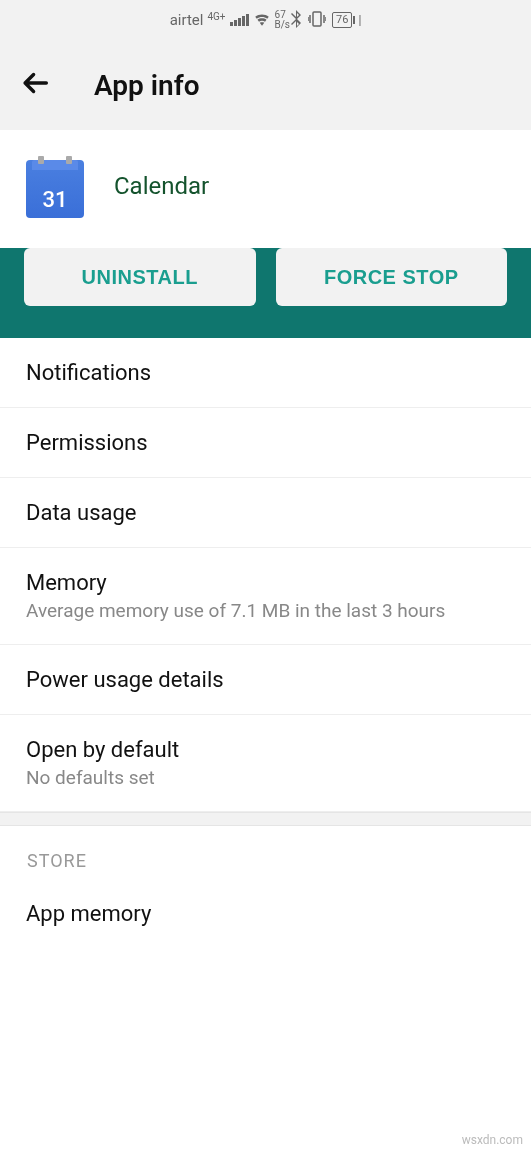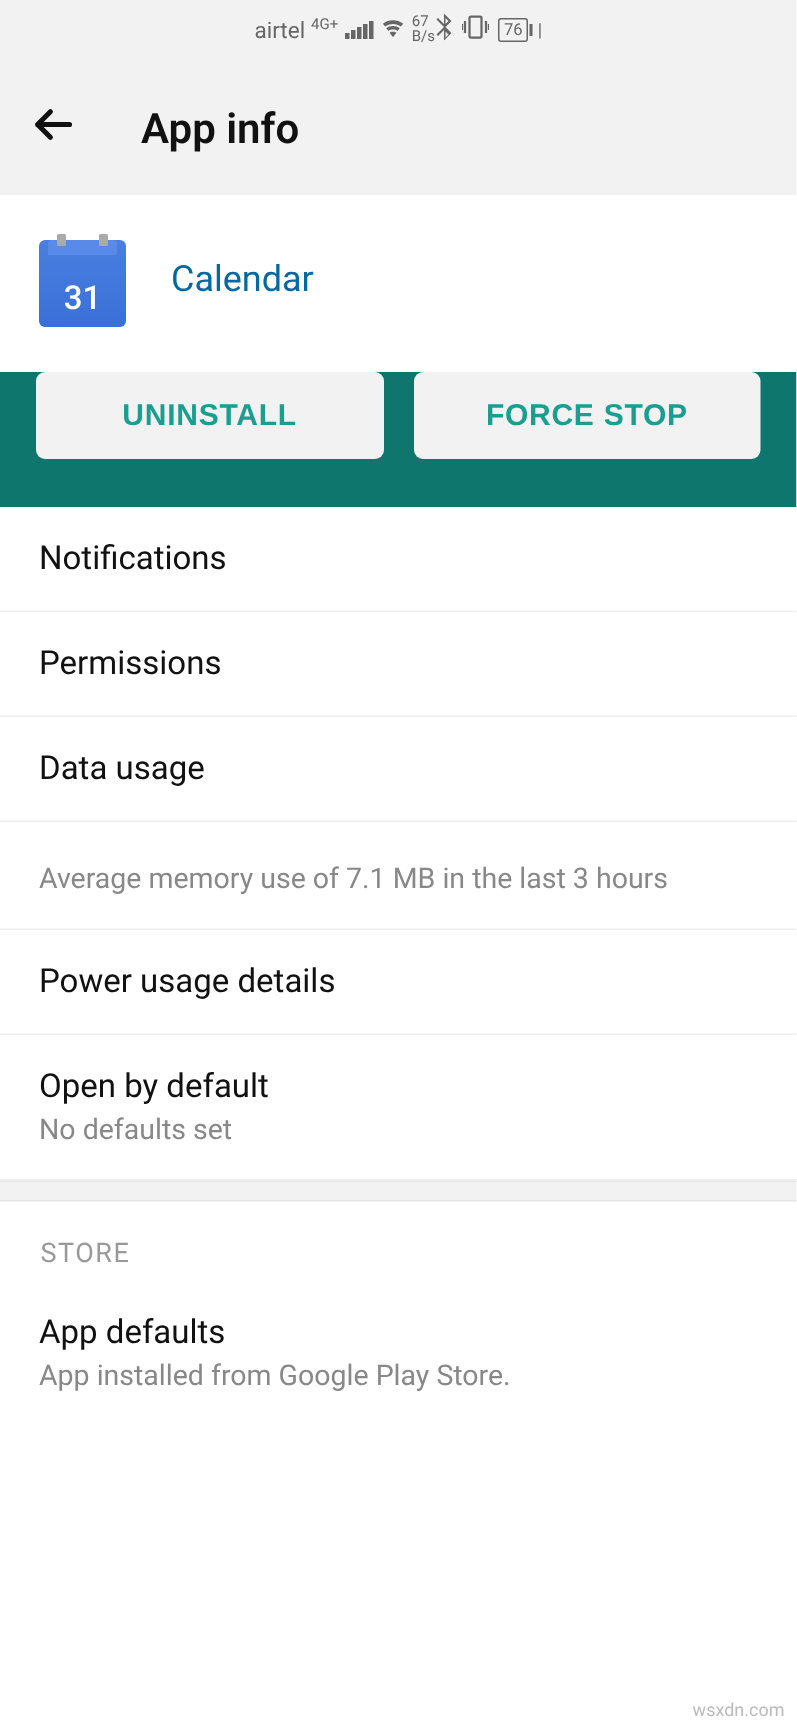--- a/index.html
+++ b/index.html
@@ -72,21 +72,21 @@
     .app-icon::before {
       content: ""; position: absolute; top: 0; left: 6px; right: 6px; height: 10px;
       background: #5a8ae8;
       border-radius: 2px 2px 0 0;
     }
     .app-icon::after {
       content: ""; position: absolute; top: -4px; left: 12px; width: 6px; height: 8px;
       background: #aaa; box-shadow: 28px 0 0 #aaa;
       border-radius: 1px;
     }
-    .app-name { font-size: 24px; font-weight: 400; color: #0369a1; margin-bottom: 6px; }
+    .app-name { font-size: 24px; font-weight: 400; color: #14532d; margin-bottom: 6px; }
     .app-version { font-size: 19px; color: #888; }
     .button-row {
       display: flex; gap: 20px; padding: 0 24px 32px 24px; background: #0f766e;
     }
     .action-btn {
       flex: 1; height: 58px; background: #f2f2f2; border: none;
       border-radius: 6px; font-size: 20px; font-weight: 600;
       color: #1a9e8f; letter-spacing: 0.5px; cursor: pointer;
     }
     .list { background: #fff; }
@@ -179,35 +179,35 @@
   <div class="row">
     <div class="row-title">Notifications</div>
   </div>
   <div class="row">
     <div class="row-title">Permissions</div>
   </div>
   <div class="row">
     <div class="row-title">Data usage</div>
   </div>
   <div class="row">
+    <div class="row-title">Memory</div>
     <div class="row-sub">Average memory use of 7.1 MB in the last 3 hours</div>
   </div>
   <div class="row">
     <div class="row-title">Power usage details</div>
   </div>
   <div class="row">
     <div class="row-title">Open by default</div>
     <div class="row-sub">No defaults set</div>
   </div>
 </div>
 
 <div class="gap"></div>
 
 <div class="section-label">STORE</div>
 
 <div class="list">
   <div class="row" style="border-bottom:none">
-    <div class="row-title">App defaults</div>
-    <div class="row-sub">App installed from Google Play Store.</div>
+    <div class="row-title">App memory</div>
   </div>
 </div>
 
 <div class="watermark">wsxdn.com</div>
 
 </body></html>

